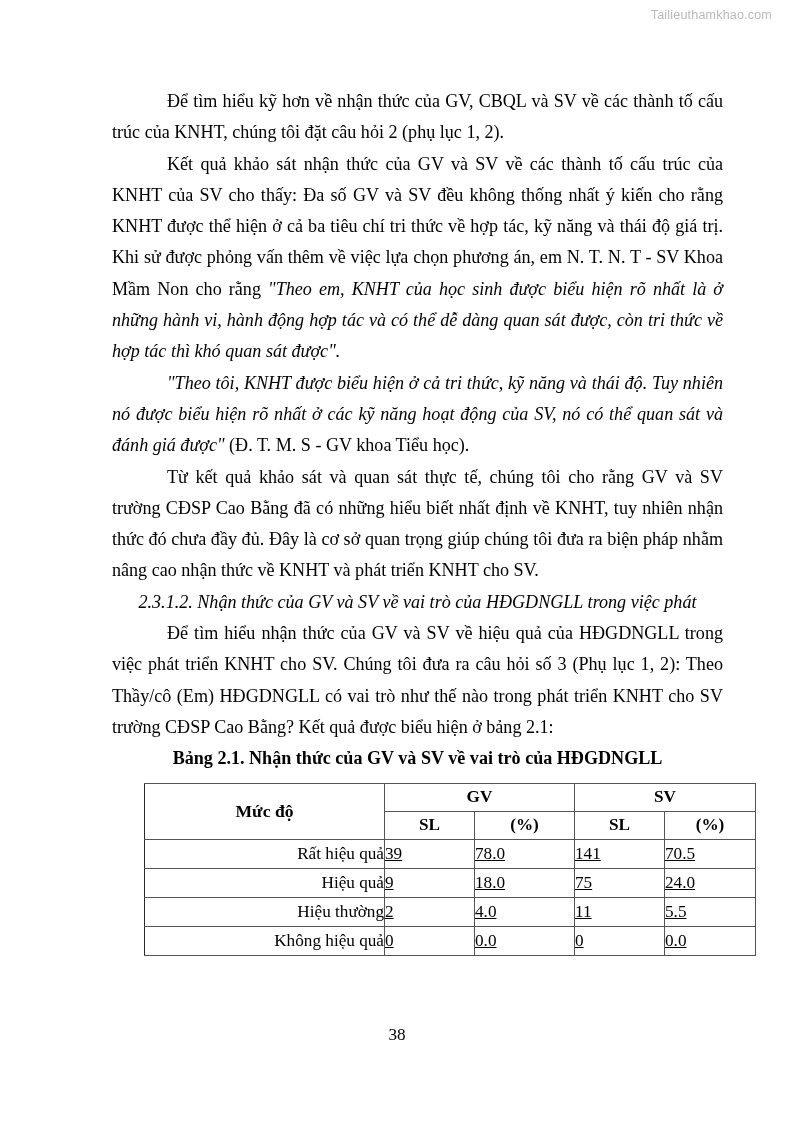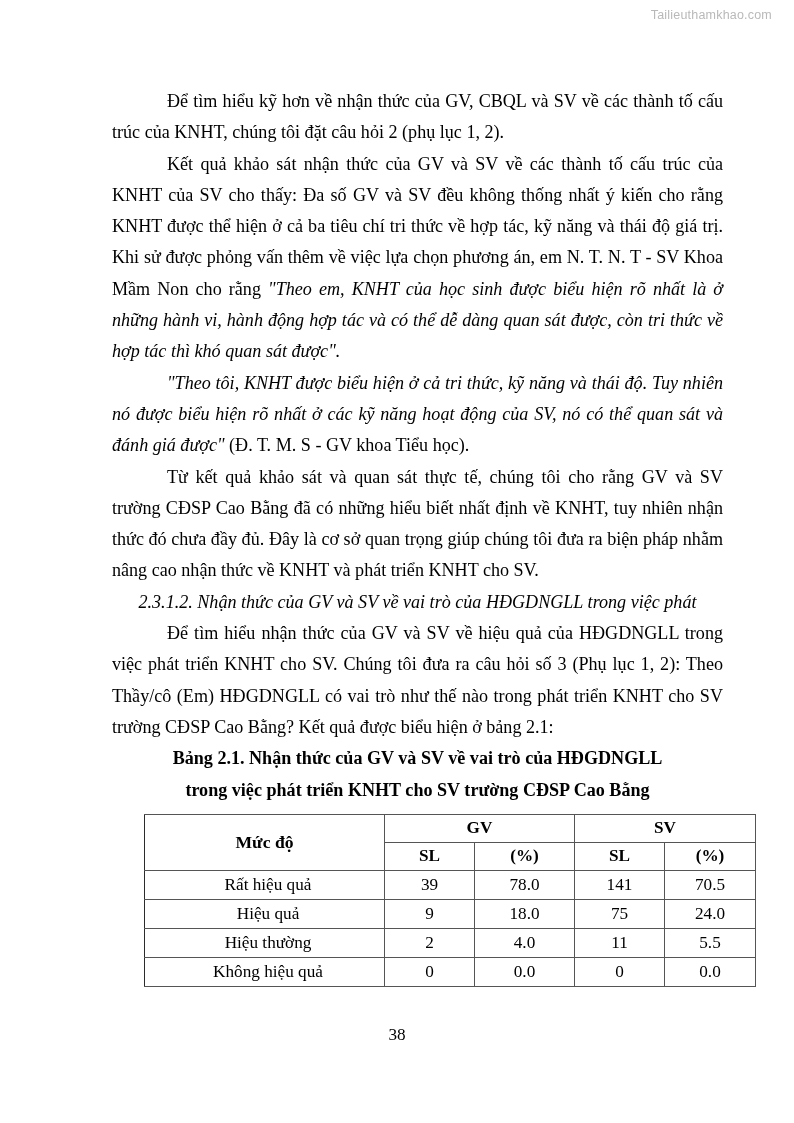--- a/index.html
+++ b/index.html
@@ -102,29 +102,29 @@
     font-weight: bold;
     height: 27px;
   }
 
   table.data th.level-head {
     text-align: center;
     font-size: 17.6px;
   }
 
   table.data td.level {
-    text-align: center;
+    text-align: right;
     padding-left: 7px;
     height: 28px;
     font-weight: normal;
   }
 
   table.data td.num {
-    text-align: center;
     height: 28px;
+    text-decoration: underline;
   }
 
   col.c-level  { width: 240px; }
   col.c-gvsl   { width: 90px; }
   col.c-gvpc   { width: 100px; }
   col.c-svsl   { width: 90px; }
   col.c-svpc   { width: 91px; }
 
   .pagenum {
     position: absolute;
@@ -150,21 +150,20 @@
 
     <p class="body"><span class="q">"Theo tôi, KNHT được biểu hiện ở cả tri thức, kỹ năng và thái độ. Tuy nhiên nó được biểu hiện rõ nhất ở các kỹ năng hoạt động của SV, nó có thể quan sát và đánh giá được"</span><span> (Đ. T. M. S - GV khoa Tiểu học).</span></p>
 
     <p class="body"><span>Từ kết quả khảo sát và quan sát thực tế, chúng tôi cho rằng GV và SV trường CĐSP Cao Bằng đã có những hiểu biết nhất định về KNHT, tuy nhiên nhận thức đó chưa đầy đủ. Đây là cơ sở quan trọng giúp chúng tôi đưa ra biện pháp nhằm nâng cao nhận thức về KNHT và phát triển KNHT cho SV.</span></p>
 
     <p class="heading-sub">2.3.1.2. Nhận thức của GV và SV về vai trò của HĐGDNGLL trong việc phát</p>
 
     <p class="body"><span>Để tìm hiểu nhận thức của GV và SV về hiệu quả của HĐGDNGLL trong việc phát triển KNHT cho SV. Chúng tôi đưa ra câu hỏi số 3 (Phụ lục 1, 2): Theo Thầy/cô (Em) HĐGDNGLL có vai trò như thế nào trong phát triển KNHT cho SV trường CĐSP Cao Bằng? Kết quả được biểu hiện ở bảng 2.1:</span></p>
 
     <p class="tbl-caption">Bảng 2.1. Nhận thức của GV và SV về vai trò của HĐGDNGLL</p>
-    <p class="tbl-caption">trong việc phát triển KNHT cho SV trường CĐSP Cao Bằng</p>
 
     <div class="table-wrap">
       <table class="data">
         <colgroup>
           <col class="c-level">
           <col class="c-gvsl">
           <col class="c-gvpc">
           <col class="c-svsl">
           <col class="c-svpc">
         </colgroup>

